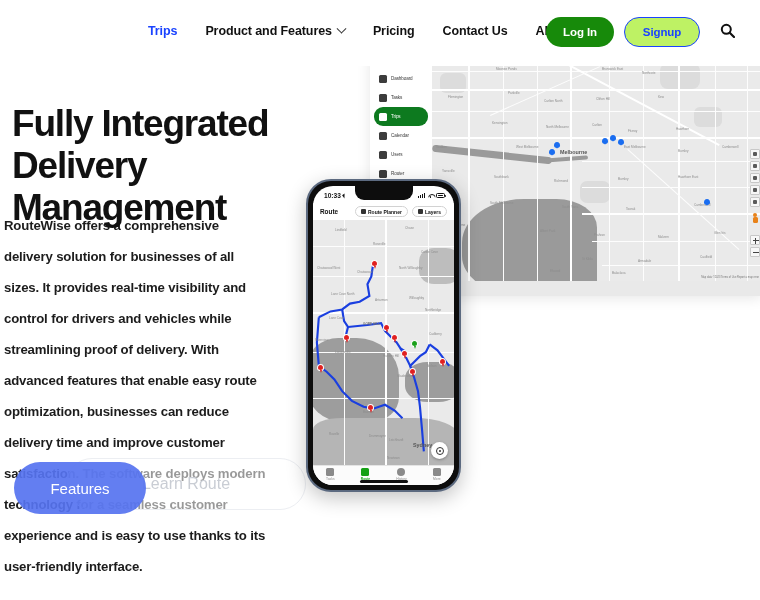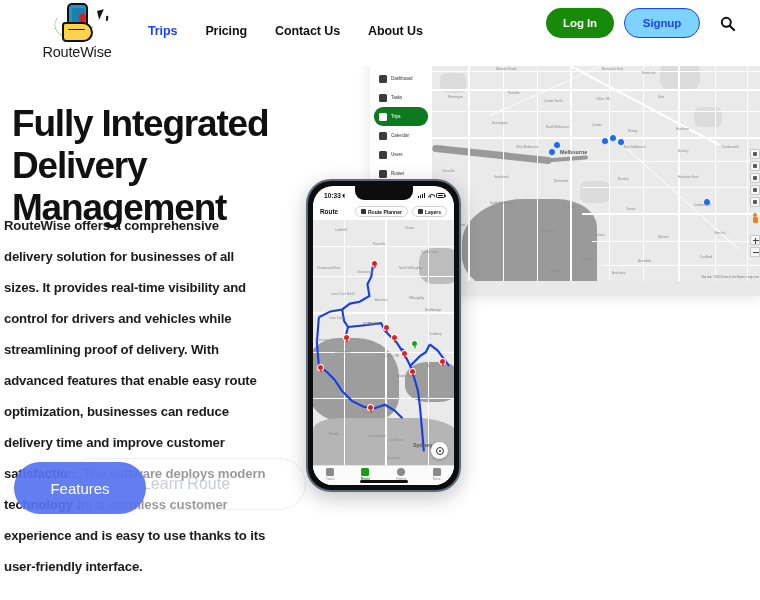--- a/index.html
+++ b/index.html
@@ -78,30 +78,30 @@
     letter-spacing: -0.1px; white-space: nowrap; cursor: pointer;
     margin-right: 28px; display: flex; align-items: center; gap: 6px;
   }
   .nav-item.active { color: #1a43ff; }
   .chev {
     display: inline-block; width: 7px; height: 7px;
     border-right: 1.4px solid #333; border-bottom: 1.4px solid #333;
     transform: rotate(45deg) translate(-2px,-2px);
   }
 
-  .actions { position: absolute; right: 22px; top: 8px; display: flex; align-items: center; }
+  .actions { position: absolute; right: 22px; top: 17px; display: flex; }
   .btn-login {
     width: 68px; height: 30px; border-radius: 16px;
     background: #178a0a; color: #fff; font-size: 11.5px; font-weight: bold;
     display: flex; align-items: center; justify-content: center;
     border: none; cursor: pointer; letter-spacing: -0.1px;
   }
   .btn-signup {
     width: 76px; height: 30px; border-radius: 16px; margin-left: 10px;
-    background: #7dd3fc; color: #1a43ff; font-size: 11.5px; font-weight: bold;
+    background: #bef264; color: #1a43ff; font-size: 11.5px; font-weight: bold;
     border: 1.6px solid #1a43ff; cursor: pointer;
     display: flex; align-items: center; justify-content: center; letter-spacing: -0.1px;
   }
   .search-btn {
     margin-left: 16px; width: 22px; height: 26px; cursor: pointer;
     display: flex; align-items: center; justify-content: center;
   }
 
   
   .hero-title {
@@ -274,39 +274,28 @@
     width: 48px; height: 2.6px; background: #111; border-radius: 2px; z-index: 12;
   }
 </style>
 </head>
 <body>
 
 <div class="page">
 
   <div class="header">
 
-    <div class="logo-wrap">
-      <div class="logo-mark">
-        <div class="logo-arc"></div>
-        <div class="logo-phone">
-          <div class="logo-screen">
-            <div class="logo-pin"></div>
-          </div>
-        </div>
-        <div class="logo-hand">
-          <div class="logo-hand-in"></div>
-        </div>
-        <div class="logo-cursor"></div>
-      </div>
-      <div class="logo-text">RouteWise</div>
-    </div>
 
     <div class="nav">
       <div class="nav-item active">
         <span>Trips</span>
+      </div>
+      <div class="nav-item">
+        <span>Product and Features</span>
+        <span class="chev"></span>
       </div>
       <div class="nav-item">
         <span>Pricing</span>
       </div>
       <div class="nav-item">
         <span>Contact Us</span>
       </div>
       <div class="nav-item">
         <span>About Us</span>
       </div>

